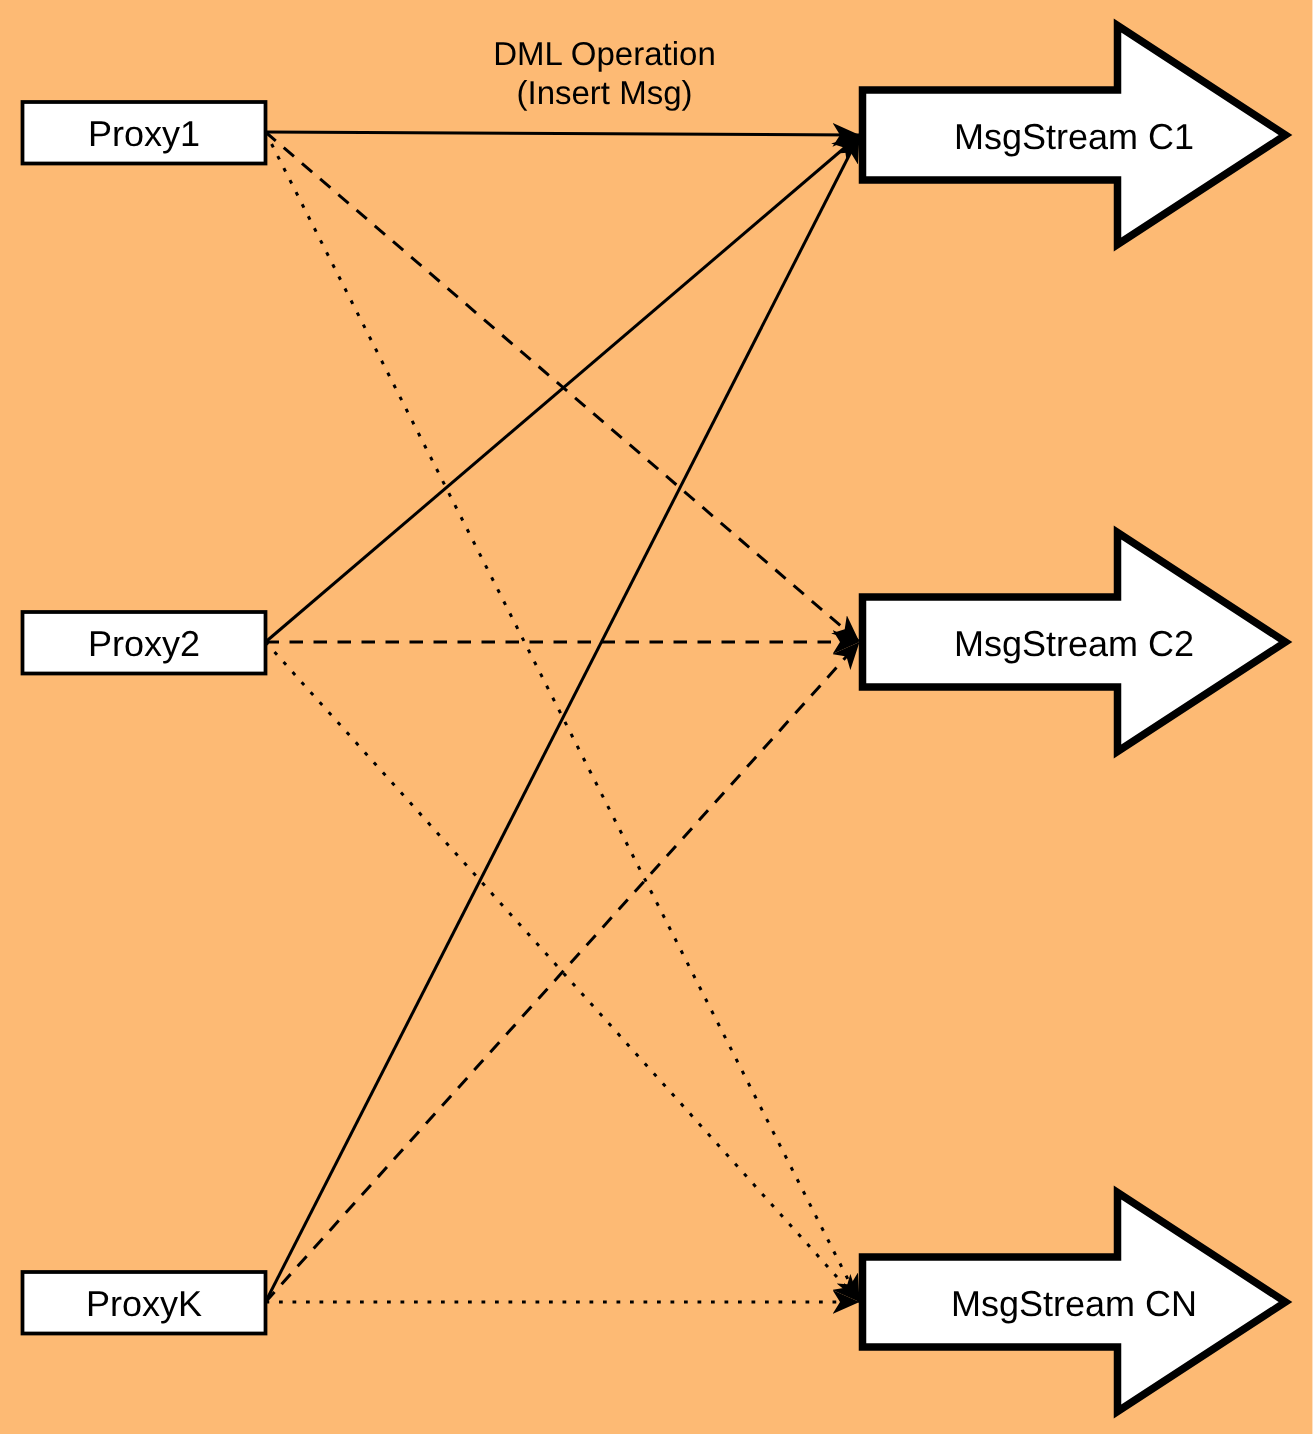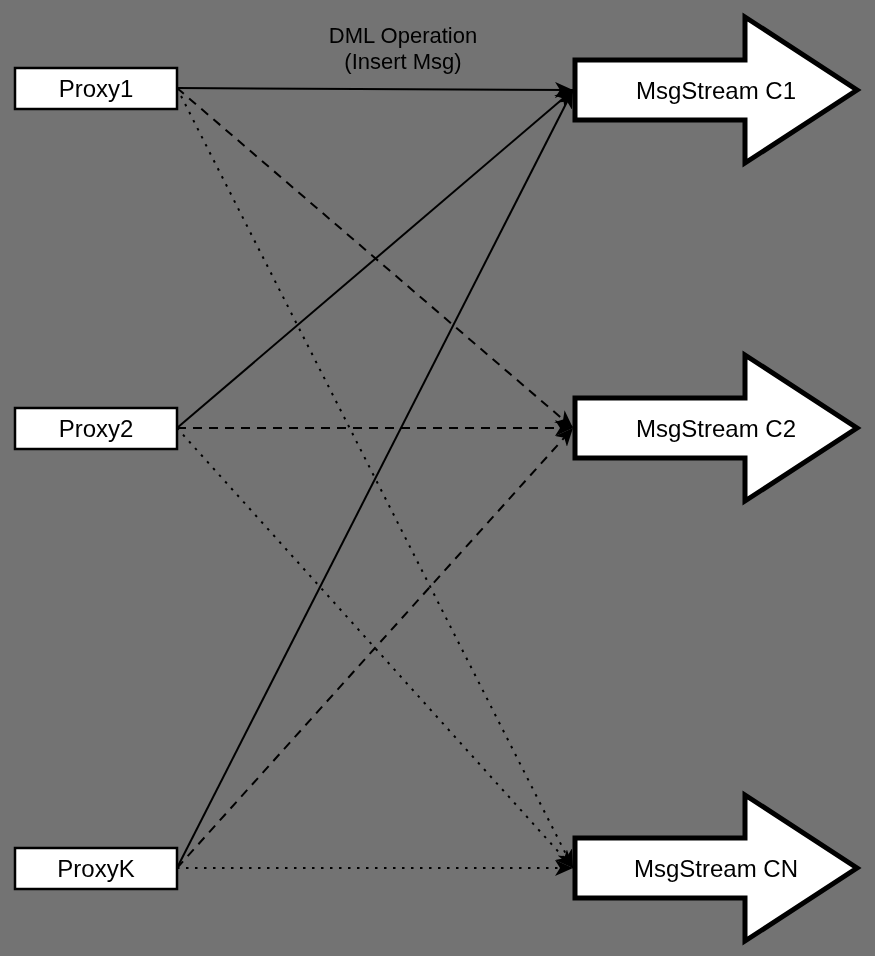--- a/index.html
+++ b/index.html
@@ -4,21 +4,21 @@
 <style>
   html, body {
     margin: 0;
     padding: 0;
     background: #ffffff;
   }
   #canvas {
     position: relative;
     width: 875px;
     height: 956px;
-    background: #737373;
+    background: #fdba74;
     font-family: "Liberation Sans", sans-serif;
   }
   svg text {
     font-family: "Liberation Sans", sans-serif;
     fill: #000000;
   }
   .node-box {
     fill: #ffffff;
     stroke: #000000;
     stroke-width: 2.5;

